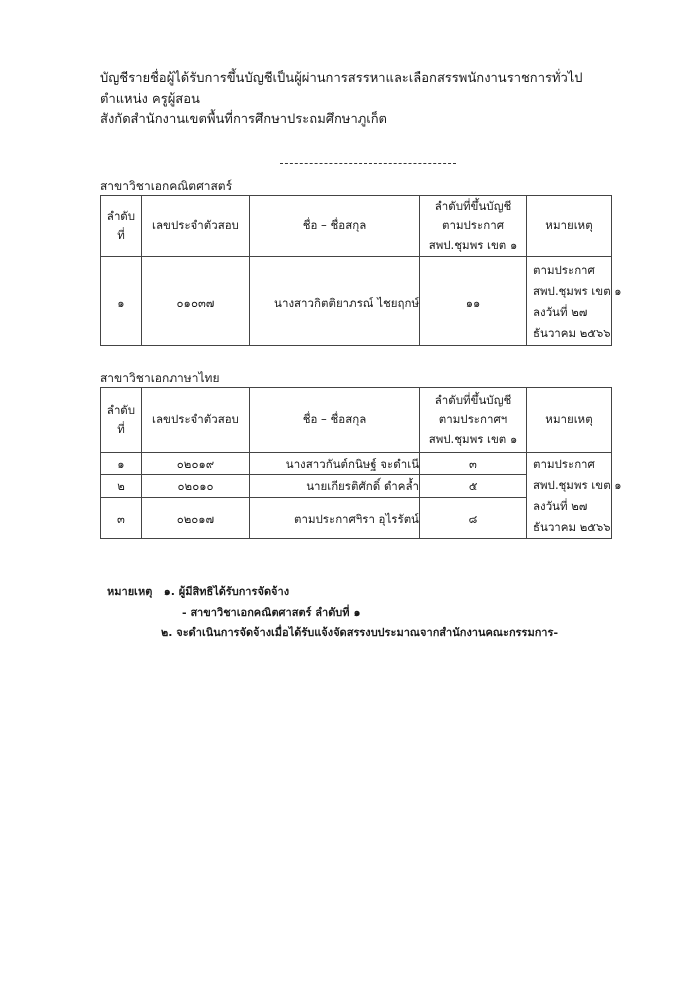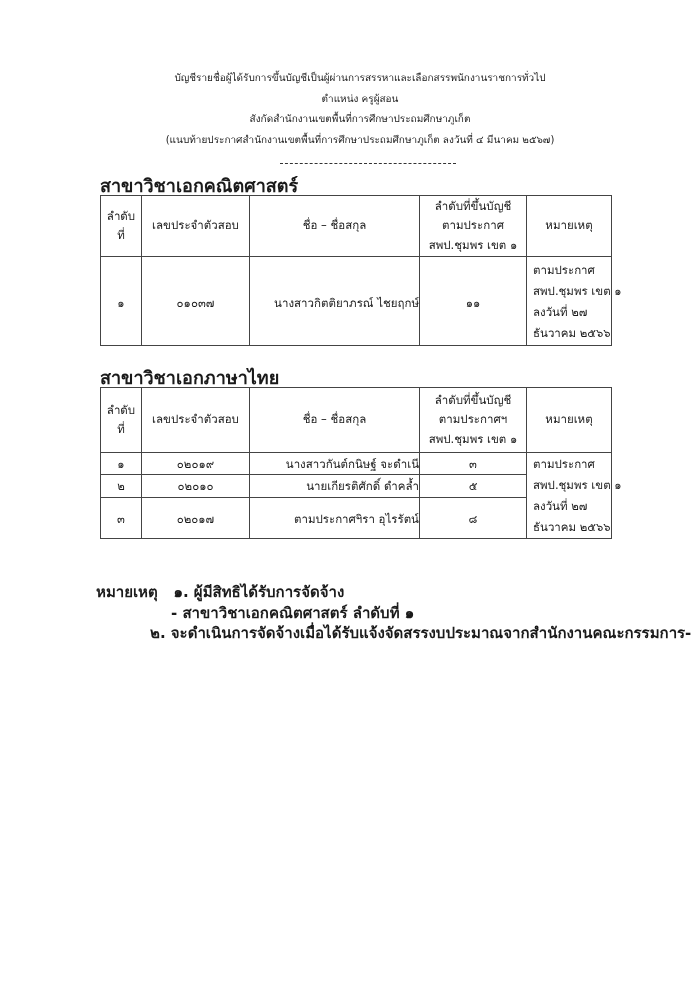--- a/index.html
+++ b/index.html
@@ -3,67 +3,66 @@
 <meta charset="utf-8">
 <style>
   html, body { margin: 0; padding: 0; background: #ffffff; }
   body {
     width: 700px; height: 990px; position: relative; overflow: hidden;
     font-family: "DejaVu Sans", "Liberation Sans", sans-serif;
     color: #1a1a1a;
   }
   .page { position: absolute; left: 0; top: 0; width: 700px; height: 990px; background: #fff; }
   .title-block {
-    position: absolute; left: 90px; top: 68px; width: 540px;
-    text-align: center; font-size: 10px; line-height: 20.5px;
+    position: absolute; left: 100px; top: 68px; width: 540px;
+    font-size: 13px; line-height: 20.5px;
   }
   .title-block div { white-space: nowrap; }
   .divider {
     position: absolute; left: 280px; top: 163px; width: 176px; height: 0;
     border-top: 1.5px dashed #333;
   }
   .section-heading {
-    position: absolute; left: 100px; font-weight: bold; font-size: 18px;
+    position: absolute; left: 100px; font-weight: normal; font-size: 12px;
     line-height: 16px; white-space: nowrap;
   }
   table.tbl {
     position: absolute; left: 100px; width: 511px;
     border-collapse: collapse; table-layout: fixed;
     font-size: 11.5px;
     border-radius: 19px;
   }
   table.tbl td, table.tbl th {
     border: 1px solid #444; padding: 0; font-weight: normal;
     vertical-align: middle;
   }
   table.tbl th { text-align: center; line-height: 19.5px; }
   .c1 { width: 41px; } .c2 { width: 108px; } .c3 { width: 170px; }
   .c4 { width: 107px; } .c5 { width: 85px; }
   td.center { text-align: center; }
   td.name { text-align: right; padding-left: 6px !important; white-space: nowrap; }
   td.remark { text-align: left; padding-left: 6px !important; line-height: 21px; vertical-align: top; padding-top: 1px !important; white-space: nowrap; }
   td.top { vertical-align: top; padding-top: 3px !important; }
   .notes {
-    position: absolute; left: 96px; top: 582px; width: 560px;
-    font-size: 15px; line-height: 20.5px; font-weight: bold;
+    position: absolute; left: 107px; top: 582px; width: 560px;
+    font-size: 11px; line-height: 20.5px; font-weight: bold;
   }
   .notes div { white-space: nowrap; }
   .indent1 { padding-left: 75px; }
   .indent2 { padding-left: 54px; }
 </style>
 </head>
 <body>
 
 <div class="page">
 
   <div class="title-block">
     <div>บัญชีรายชื่อผู้ได้รับการขึ้นบัญชีเป็นผู้ผ่านการสรรหาและเลือกสรรพนักงานราชการทั่วไป</div>
     <div>ตำแหน่ง ครูผู้สอน</div>
     <div>สังกัดสำนักงานเขตพื้นที่การศึกษาประถมศึกษาภูเก็ต</div>
-    <div>(แนบท้ายประกาศสำนักงานเขตพื้นที่การศึกษาประถมศึกษาภูเก็ต ลงวันที่  ๔  มีนาคม ๒๕๖๗)</div>
   </div>
 
   <div class="divider"></div>
 
   <div class="section-heading" style="top:178px;">สาขาวิชาเอกคณิตศาสตร์</div>
 
   <table class="tbl" style="top:195px;">
     <colgroup>
         <col class="c1">
         <col class="c2">

